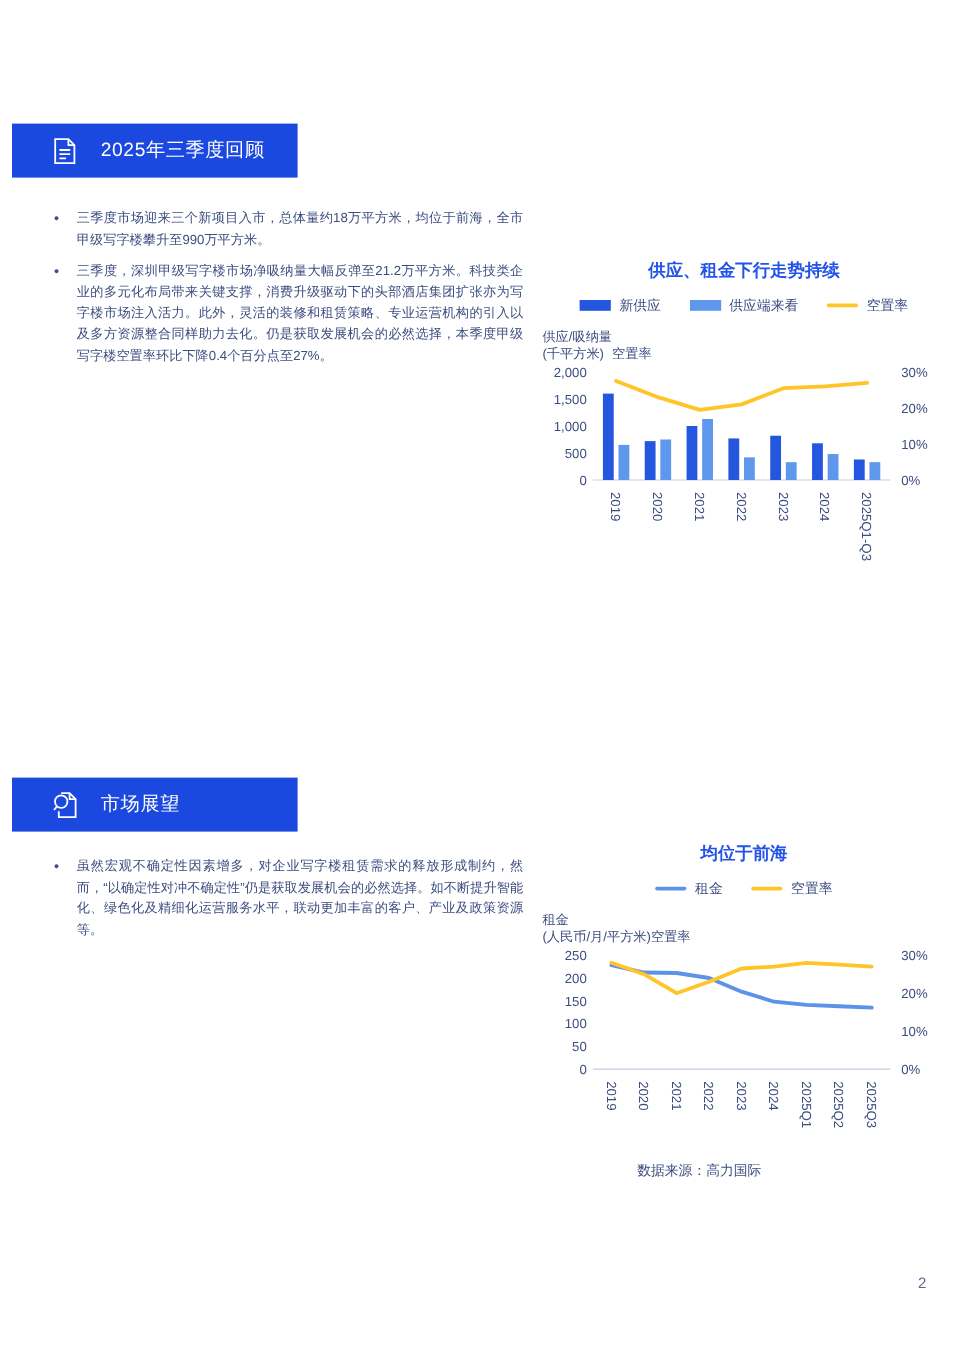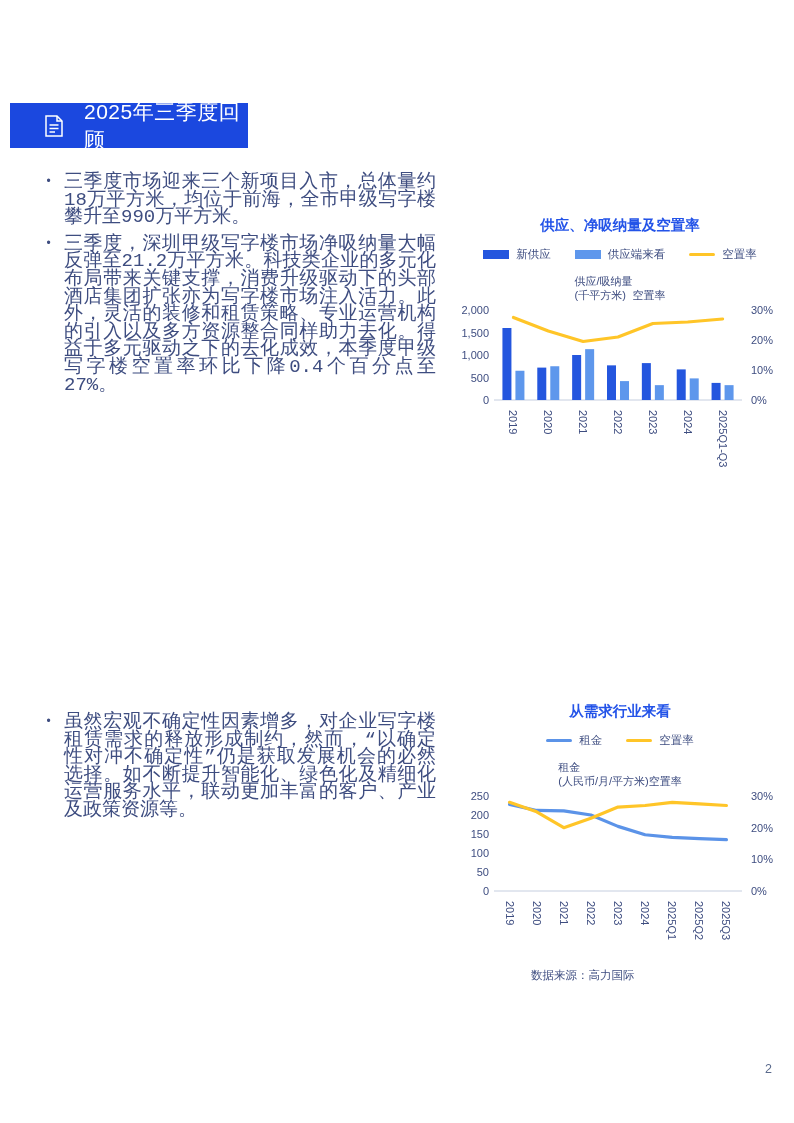--- a/index.html
+++ b/index.html
@@ -3,42 +3,42 @@
 <meta charset="utf-8">
 <style>
   html,body { margin:0; padding:0; background:#fff; }
   .page { position:relative; width:794px; height:1123px; background:#ffffff;
           font-family:"Liberation Sans","DejaVu Sans",sans-serif; overflow:hidden; }
 
   
   .badge { position:absolute; left:10px; width:238px; height:45px; background:#1B48DF;
            display:flex; align-items:center; box-sizing:border-box; padding-left:32px; }
   .badge .icon { width:24px; height:26px; flex:0 0 auto; margin-right:18px; }
-  .badge .title { color:#ffffff; font-size:21px; letter-spacing:0.5px; }
+  .badge .title { color:#ffffff; font-size:16px; letter-spacing:0.5px;text-align:center; }
   #badge-review  { top:103px; }
   #badge-outlook { top:648px; }
 
   
   .bullets { position:absolute; left:40px; width:396px; margin:0; padding:0; list-style:none;
-             color:#3E4D80; font-size:19px; line-height:17.6px; text-align:justify;font-family:Liberation Mono, monospace; }
+             color:#3E4D80; font-size:11px; line-height:17.6px; text-align:justify; }
   #bullets-review  { top:174px; }
   #bullets-outlook { top:714px; }
   .bullets li { position:relative; padding-left:24px; margin-bottom:9px; }
   .bullets li::before { content:"•"; position:absolute; left:5px; top:0; font-size:12px; color:#3E4D80; }
 
   
   .chart { position:absolute; left:452px; width:336px; }
   #chart1 { top:216px; }
   #chart2 { top:702px; }
   .chart-title { text-align:center; color:#2353E8; font-weight:bold; font-size:14.5px; margin:0 0 12px 0; }
   .legend { display:flex; justify-content:center; align-items:center; gap:24px; margin-bottom:12px; }
   .legend-item { display:flex; align-items:center; gap:7px; font-size:11.5px; color:#3E4D80; }
   .swatch-bar  { width:26px; height:9px; display:inline-block; }
   .swatch-line { width:26px; height:3px; border-radius:2px; display:inline-block; }
-  .axis-heads { display:flex; justify-content:center; align-items:flex-end;
+  .axis-heads { display:flex; justify-content:flex-start; align-items:flex-end;
                 font-size:11px; color:#3E4D80; line-height:1.3; margin-bottom:2px; }
   .axis-heads .right { text-align:right; }
   svg text.tick { font-size:11px; fill:#3E4D80; }
 
   .source { position:absolute; left:483px; top:968px; font-size:11.5px; color:#3E4D80;margin-left:48px; }
   .pagenum { position:absolute; right:22px; top:1062px; font-size:12.5px; color:#5A6A8C; }
 </style>
 </head>
 <body>
 
@@ -52,25 +52,25 @@
         <line x1="7.5" y1="12" x2="16.5" y2="12"></line>
         <line x1="7.5" y1="15.5" x2="16.5" y2="15.5"></line>
         <line x1="7.5" y1="19" x2="13" y2="19"></line>
       </svg>
     </span>
     <span class="title">2025年三季度回顾</span>
   </div>
 
   <ul class="bullets" id="bullets-review">
     <li><span>三季度市场迎来三个新项目入市，总体量约18万平方米，均位于前海，全市甲级写字楼攀升至990万平方米。</span></li>
-    <li><span>三季度，深圳甲级写字楼市场净吸纳量大幅反弹至21.2万平方米。科技类企业的多元化布局带来关键支撑，消费升级驱动下的头部酒店集团扩张亦为写字楼市场注入活力。此外，灵活的装修和租赁策略、专业运营机构的引入以及多方资源整合同样助力去化。得益于多元驱动之下的去化成效，本季度甲级写字楼空置率环比下降0.4个百分点至27%。</span></li>
+    <li><span>三季度，深圳甲级写字楼市场净吸纳量大幅反弹至21.2万平方米。科技类企业的多元化布局带来关键支撑，消费升级驱动下的头部酒店集团扩张亦为写字楼市场注入活力。此外，灵活的装修和租赁策略、专业运营机构的引入以及多方资源整合同样助力去化。仍是获取发展机会的必然选择，本季度甲级写字楼空置率环比下降0.4个百分点至27%。</span></li>
   </ul>
 
   <div class="chart" id="chart1">
-    <div class="chart-title">供应、净吸纳量及空置率</div>
+    <div class="chart-title">供应、租金下行走势持续</div>
     <div class="legend">
         <span class="legend-item">
           <span class="swatch-bar" style="background: rgb(36, 86, 222);"></span>
           <span>新供应</span>
         </span>
         <span class="legend-item">
           <span class="swatch-bar" style="background: rgb(94, 151, 236);"></span>
           <span>供应端来看</span>
         </span>
         <span class="legend-item">
@@ -114,27 +114,38 @@
         <text x="57.42857142857143" y="105" class="tick" text-anchor="start" transform="rotate(90 57.42857142857143 105)">2019</text>
         <text x="92.28571428571429" y="105" class="tick" text-anchor="start" transform="rotate(90 92.28571428571429 105)">2020</text>
         <text x="127.14285714285714" y="105" class="tick" text-anchor="start" transform="rotate(90 127.14285714285714 105)">2021</text>
         <text x="161.99999999999997" y="105" class="tick" text-anchor="start" transform="rotate(90 161.99999999999997 105)">2022</text>
         <text x="196.85714285714283" y="105" class="tick" text-anchor="start" transform="rotate(90 196.85714285714283 105)">2023</text>
         <text x="231.7142857142857" y="105" class="tick" text-anchor="start" transform="rotate(90 231.7142857142857 105)">2024</text>
         <text x="266.57142857142856" y="105" class="tick" text-anchor="start" transform="rotate(90 266.57142857142856 105)">2025Q1-Q3</text>
       </svg>
   </div>
 
+  <div class="badge" id="badge-outlook">
+    <span class="icon">
+      <svg viewBox="0 0 24 26" width="24" height="26" fill="none" stroke="#ffffff" stroke-width="1.5">
+        <path d="M9 3 H16 L21 8 V23 H7 V18"></path>
+        <path d="M16 3 V8 H21"></path>
+        <circle cx="9" cy="10" r="5.2"></circle>
+        <line x1="5.5" y1="14" x2="3" y2="17"></line>
+      </svg>
+    </span>
+    <span class="title">市场展望</span>
+  </div>
 
   <ul class="bullets" id="bullets-outlook">
     <li><span>虽然宏观不确定性因素增多，对企业写字楼租赁需求的释放形成制约，然而，“以确定性对冲不确定性”仍是获取发展机会的必然选择。如不断提升智能化、绿色化及精细化运营服务水平，联动更加丰富的客户、产业及政策资源等。</span></li>
   </ul>
 
   <div class="chart" id="chart2">
-    <div class="chart-title">从需求行业来看</div>
+    <div class="chart-title">均位于前海</div>
     <div class="legend">
         <span class="legend-item">
           <span class="swatch-line" style="background: rgb(91, 147, 232);"></span>
           <span>租金</span>
         </span>
         <span class="legend-item">
           <span class="swatch-line" style="background: rgb(255, 197, 40);"></span>
           <span>空置率</span>
         </span>
       </div>

